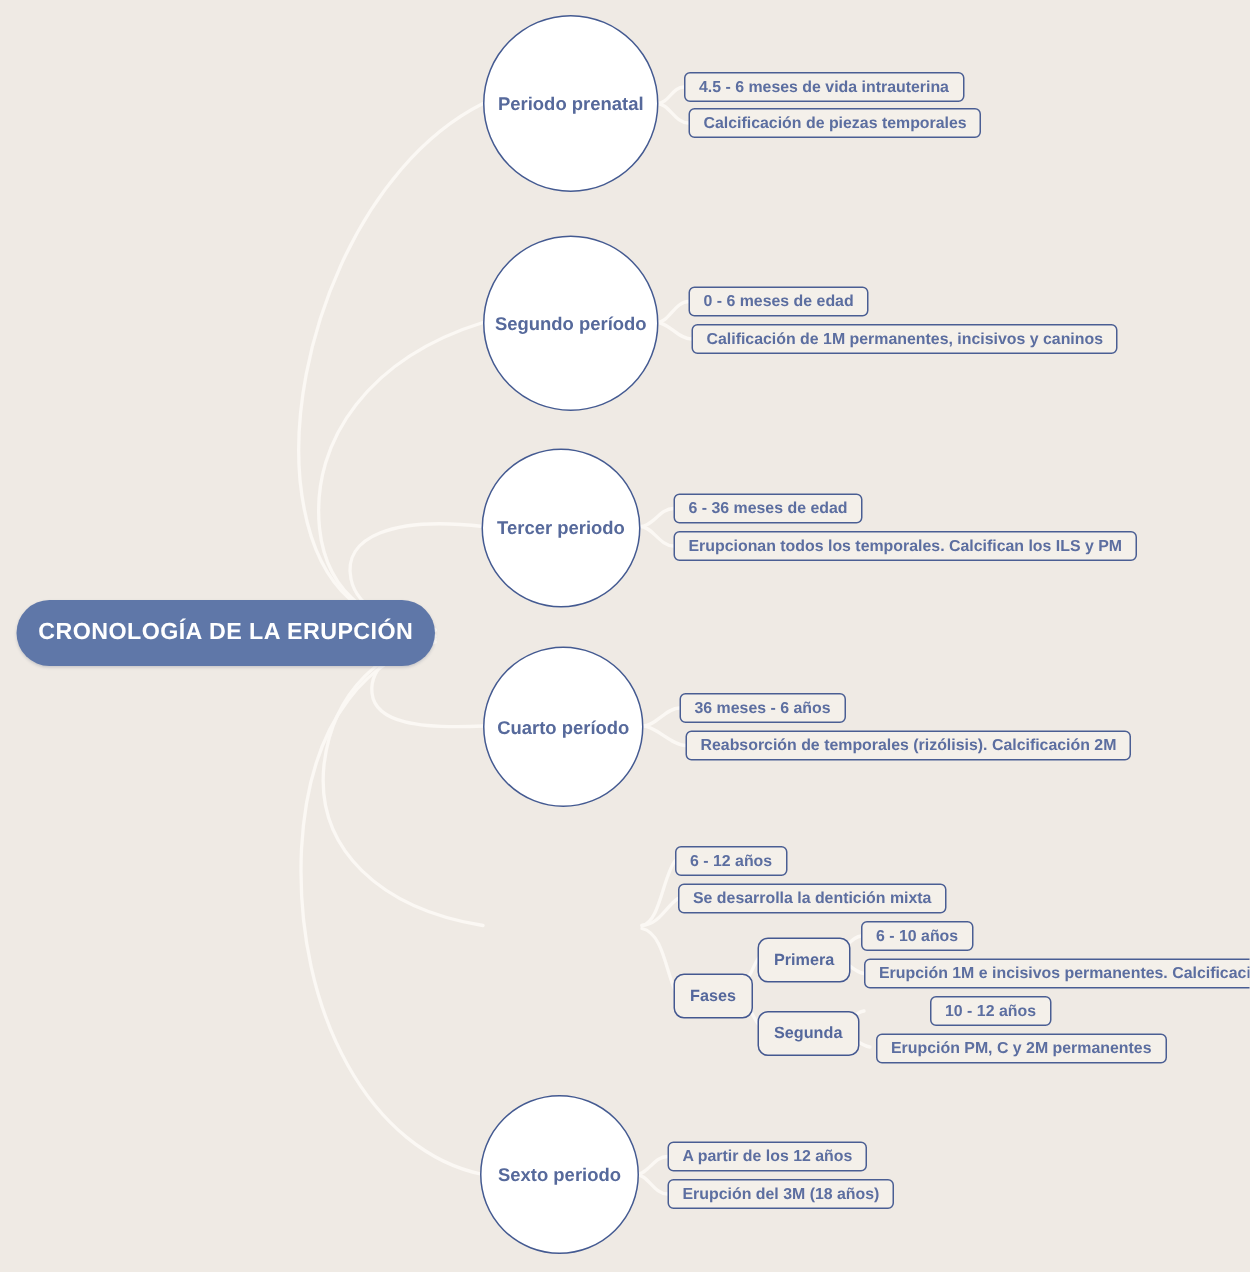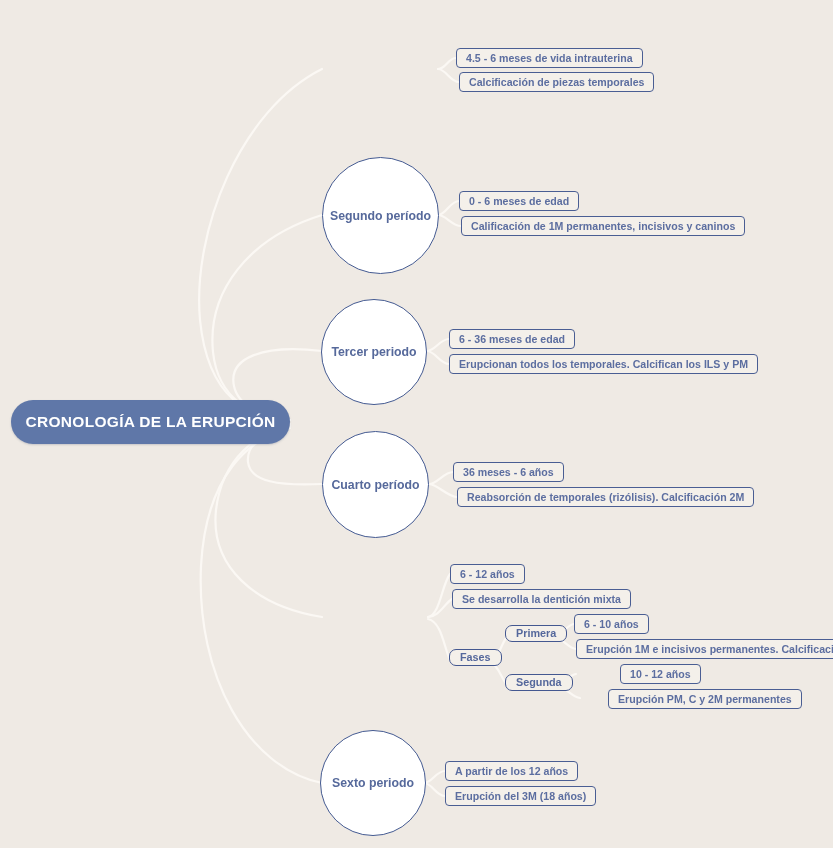--- a/index.html
+++ b/index.html
@@ -108,21 +108,21 @@
     line-height: 1;
   }
 
   
   .branch-box {
     position: absolute;
     background: #F4F0EA;
     border: 1.8px solid #44589033;
     border-color: #445890;
     border-radius: 7px;
-    height: 17px;
+    height: 30px;
     display: flex;
     align-items: center;
     justify-content: center;
     padding: 0 10px;
     box-sizing: border-box;
     white-space: nowrap;
   }
   .branch-box .branch-label {
     color: #55689C;
     font-size: 10.8px;
@@ -170,20 +170,23 @@
     <path class="link-sub" d="M 557 686 C 567 688 572 697 580 698"></path>
 
     <path class="link-sub" d="M 424 783 C 432 783 436 771 445 771"></path>
     <path class="link-sub" d="M 424 783 C 432 783 436 796 445 796"></path>
   </svg>
 
   <div class="root-node">
     <span class="root-label">CRONOLOGÍA DE LA ERUPCIÓN</span>
   </div>
 
+  <div class="circle-node" style="left:322px; top:10px; width:117px; height:118px;">
+    <span class="circle-label">Periodo prenatal</span>
+  </div>
   <div class="leaf-box" style="left:456px; top:48px;">
     <span class="leaf-label">4.5 - 6 meses de vida intrauterina</span>
   </div>
   <div class="leaf-box" style="left:459px; top:72px;">
     <span class="leaf-label">Calcificación de piezas temporales</span>
   </div>
 
   <div class="circle-node" style="left:322px; top:157px; width:117px; height:117px;">
     <span class="circle-label">Segundo período</span>
   </div>
@@ -234,21 +237,21 @@
   <div class="leaf-box" style="left:576px; top:639px;">
     <span class="leaf-label">Erupción 1M e incisivos permanentes. Calcificación 3M</span>
   </div>
 
   <div class="branch-box" style="left:505px; top:674px;">
     <span class="branch-label">Segunda</span>
   </div>
   <div class="leaf-box" style="left:576px; top:664px;margin-left:44px;">
     <span class="leaf-label">10 - 12 años</span>
   </div>
-  <div class="leaf-box" style="left:608px; top:689px;padding-left:9px;">
+  <div class="leaf-box" style="left:584px; top:689px;padding-left:9px;">
     <span class="leaf-label">Erupción PM, C y 2M permanentes</span>
   </div>
 
   <div class="circle-node" style="left:320px; top:730px; width:106px; height:106px;">
     <span class="circle-label">Sexto periodo</span>
   </div>
   <div class="leaf-box" style="left:445px; top:761px;">
     <span class="leaf-label">A partir de los 12 años</span>
   </div>
   <div class="leaf-box" style="left:445px; top:786px;">

